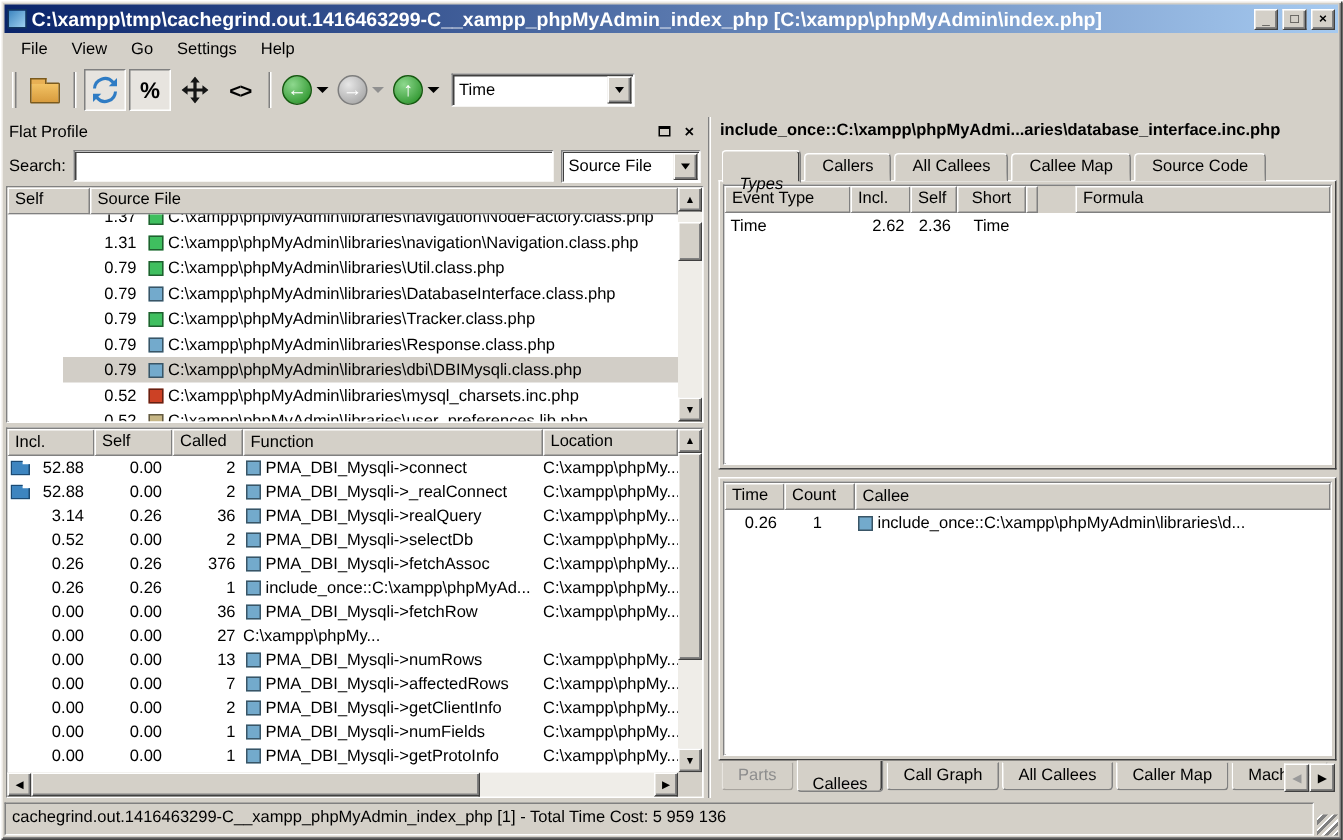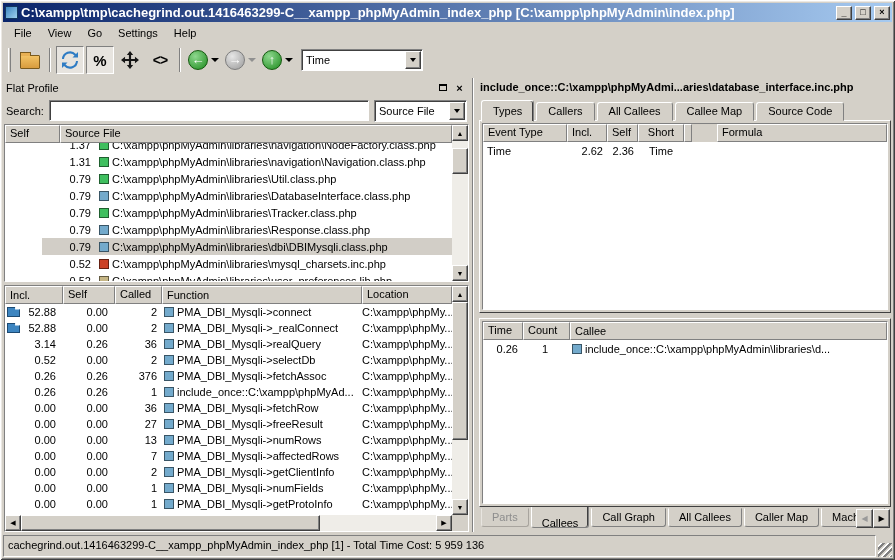--- a/index.html
+++ b/index.html
@@ -86,21 +86,21 @@
   .c-incl[data-bar="true"] .incl-bar{visibility:visible;}
   .c-fself{width:52px;flex:0 0 52px;padding-right:7px;}
   .c-called{width:47px;flex:0 0 47px;padding-right:5px;}
   .c-func{width:200px;flex:0 0 200px;display:flex;align-items:center;overflow:hidden;}
   .c-loc{flex:1;overflow:hidden;min-width:0;}
   
   .detail{flex:1;display:flex;flex-direction:column;min-width:0;padding:1px 1px 0 2px;}
   .detail-header{height:19px;font-weight:bold;white-space:nowrap;overflow:hidden;padding:2px 1px;flex:0 0 auto;}
   .tabbar{height:23px;display:flex;align-items:flex-end;padding-left:2px;flex:0 0 auto;position:relative;z-index:2;}
   .tab{height:19px;padding:2px 11px;background:#d4d0c8;border:1px solid;border-color:#fff #808080 #d4d0c8 #fff;border-radius:3px 3px 0 0;margin-right:2px;white-space:nowrap;}
-  .tab[data-active="true"]{height:22px;padding-top:4px;margin-bottom:-1px;border-bottom-color:#d4d0c8;box-shadow:inset -1px 0 0 #404040;}
+  .tab[data-active="true"]{height:22px;padding-top:16px;margin-bottom:-1px;border-bottom-color:#d4d0c8;box-shadow:inset -1px 0 0 #404040;font-style:italic;}
   .panel{border:1px solid;border-color:#fff #404040 #404040 #fff;background:#d4d0c8;padding:2px;display:flex;flex-direction:column;}
   .types-panel{height:193px;flex:0 0 auto;margin-top:-1px;}
   .panel-split{height:5px;flex:0 0 auto;}
   .callees-panel{flex:1;min-height:0;}
   .c-ev{width:84px;flex:0 0 84px;}
   .c-evincl{width:40px;flex:0 0 40px;padding-right:4px;}
   .c-evself{width:31px;flex:0 0 31px;padding-right:4px;}
   .c-short{width:46px;flex:0 0 46px;text-align:center;}
   .c-gap{width:8px;flex:0 0 8px;padding:1px 0;}
   .c-formula{flex:1;margin-left:25px;}
@@ -421,24 +421,20 @@
                     <span class="c-loc">C:\xampp\phpMy...</span>
                   </div>
 
                   <div class="trow">
                     <span class="c-incl">
                       <span class="incl-bar"></span>
                       <span class="num">0.00</span>
                     </span>
                     <span class="c-fself num">0.00</span>
                     <span class="c-called num">27</span>
-                    <span class="c-func">
-                      <span class="icon-sq" style="background: rgb(115, 170, 204);"></span>
-                      <span>PMA_DBI_Mysqli-&gt;freeResult</span>
-                    </span>
                     <span class="c-loc">C:\xampp\phpMy...</span>
                   </div>
 
                   <div class="trow">
                     <span class="c-incl">
                       <span class="incl-bar"></span>
                       <span class="num">0.00</span>
                     </span>
                     <span class="c-fself num">0.00</span>
                     <span class="c-called num">13</span>

